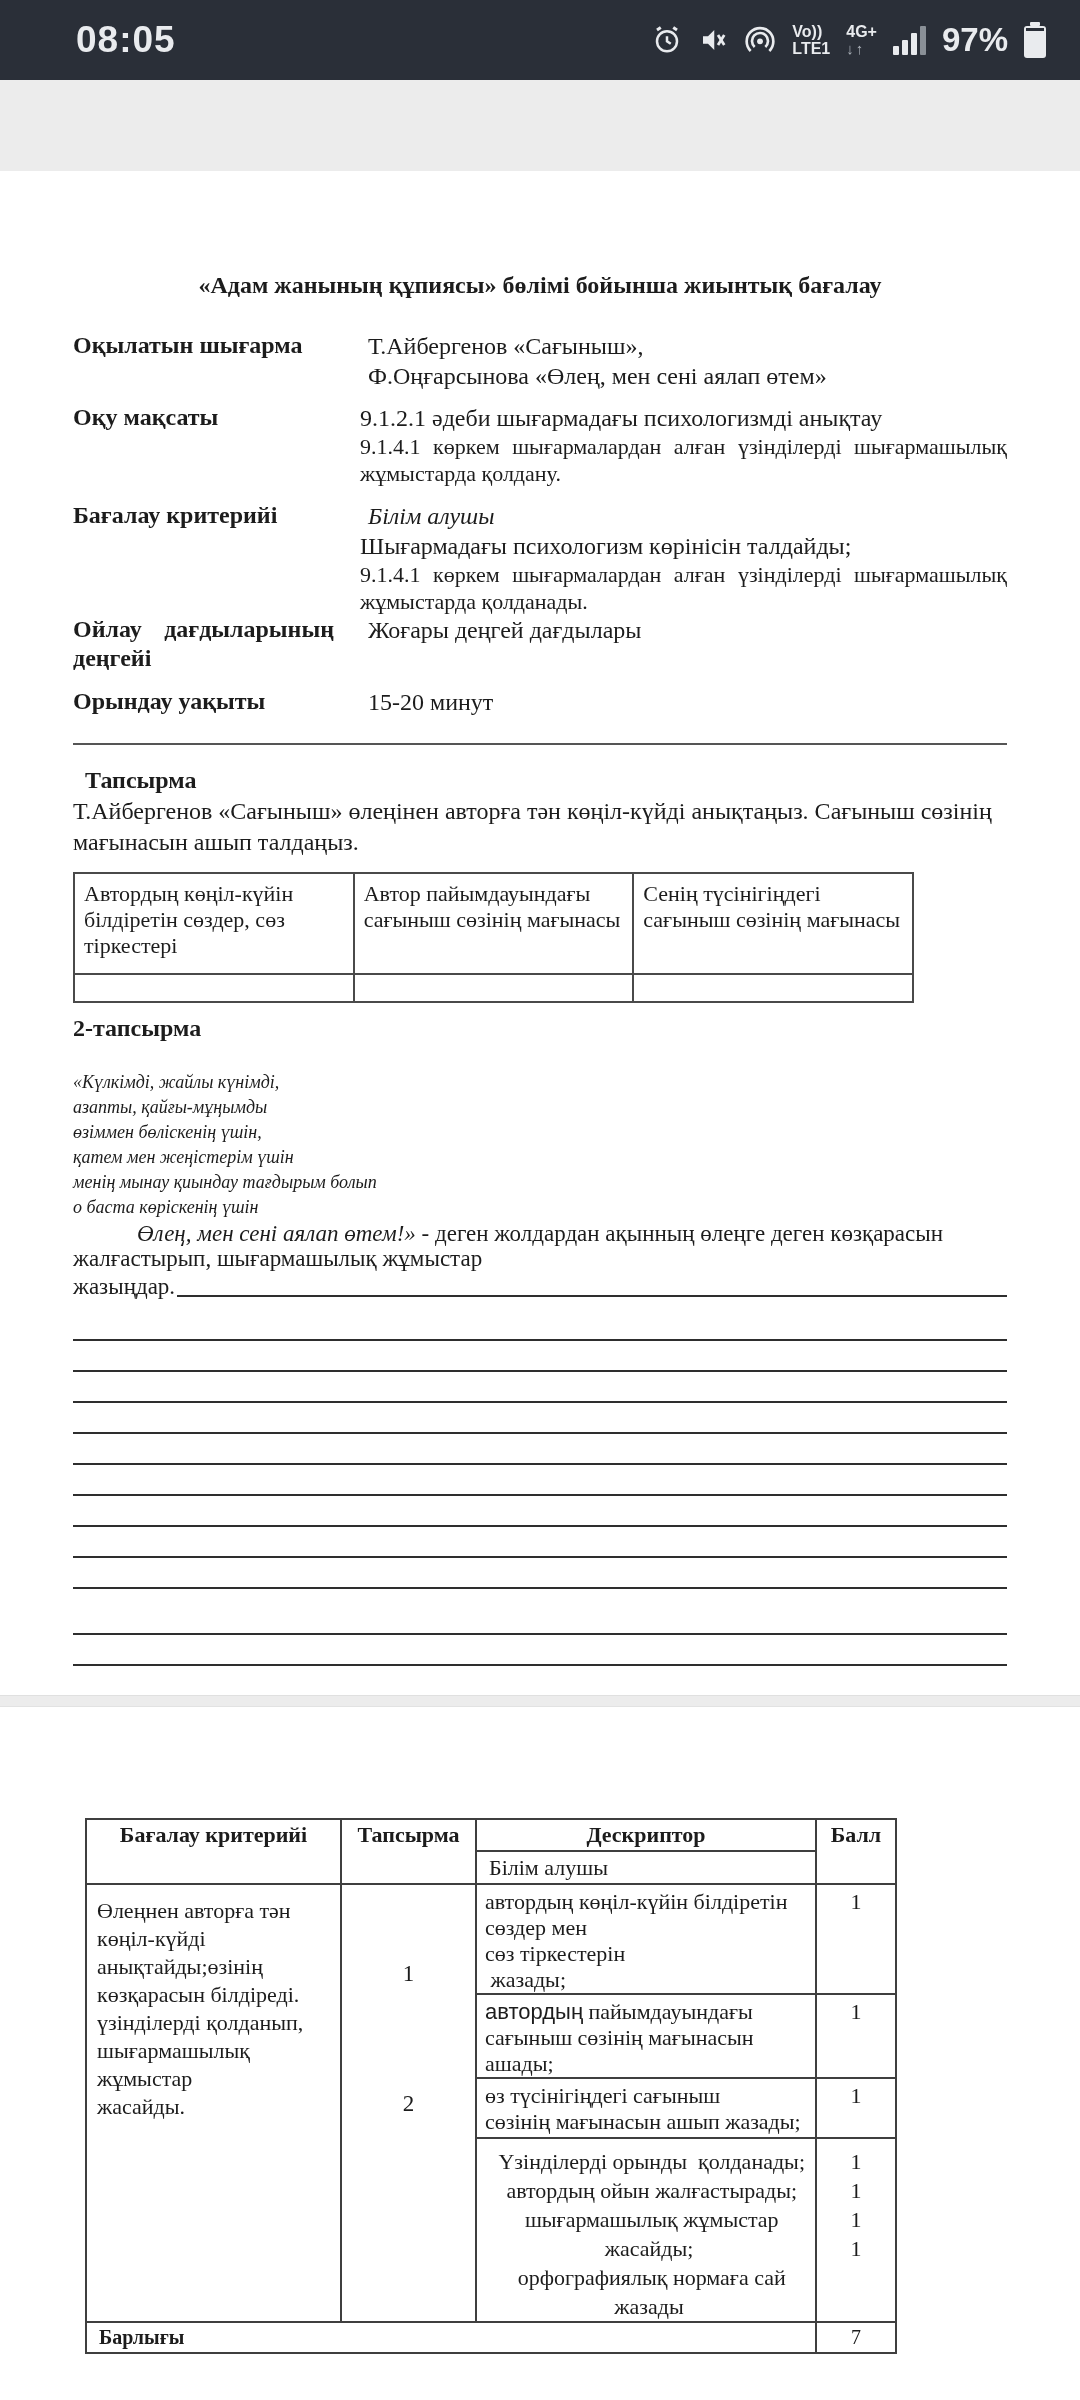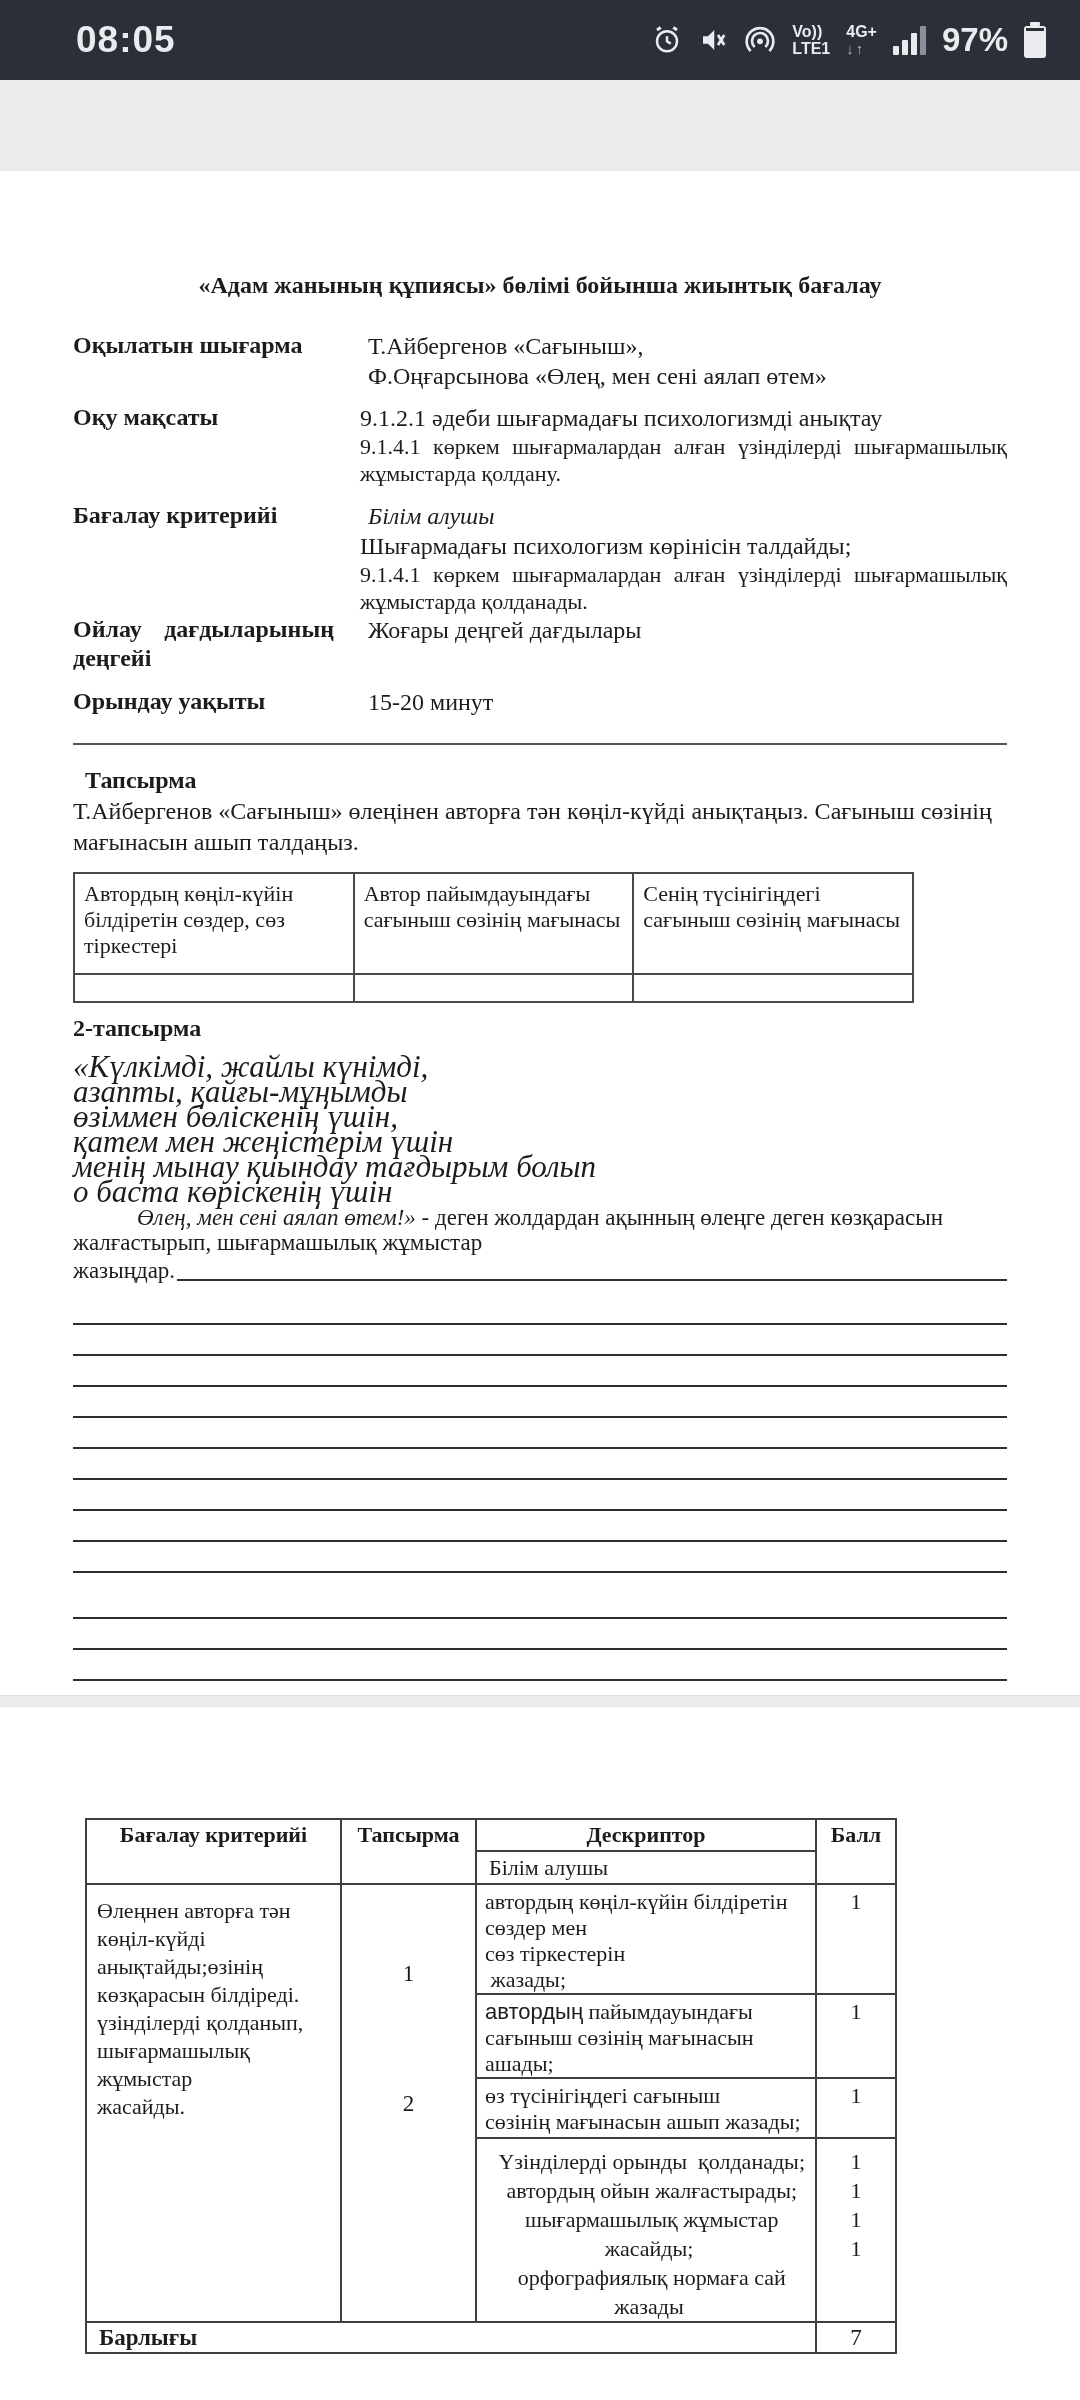--- a/index.html
+++ b/index.html
@@ -50,21 +50,21 @@
   .mt12{margin-top:12px;} .mt14{margin-top:14px;} .mt16{}
   .rule { border:none; border-top:2px solid #555; margin-top:26px; }
   
   .task-head { font-weight:700; font-size:24px; margin-top:22px; padding-left:12px; }
   .task-text { font-size:24px; line-height:31px; margin-top:2px; }
   table.t1 { border-collapse:collapse; width:841px; margin-top:14px; table-layout:fixed; }
   table.t1 td { border:2px solid #4a4a4a; vertical-align:top; font-size:22px; line-height:26px; padding:7px 10px 12px 9px; }
   table.t1 tr.hdr td { height:101px; }
   table.t1 tr.empty td { height:28px; padding:0; }
   
-  .poem { margin-top:12px; font-size:31px; line-height:25px; font-style:italic; }
+  .poem { margin-top:28px; font-size:18px; line-height:25px; font-style:italic; }
   .poem div { white-space:pre-wrap; }
   .mixline { font-size:23px; line-height:25px; margin-top:1px;text-align:center; }
   .mixline .it { font-style:italic; }
   .plainline { font-size:23px; line-height:25px; }
   .write-line { display:flex; align-items:flex-end; font-size:23px; margin-top:3px; }
   .write-line .fill { flex:1; border-bottom:2px solid #2e2e2e; margin-bottom:3px; margin-left:2px; }
   .answer-lines { margin-top:10px; }
   .ans-line { height:31px; border-bottom:2px solid #2e2e2e; }
   .ans-line.ans-gap { height:46px; }
   
@@ -78,21 +78,21 @@
   td.tasknum { position:relative; }
   td.tasknum span { position:absolute; left:0; right:0; text-align:center; font-size:23px; }
   td.tasknum .tn1 { top:76px; }
   td.tasknum .tn2 { top:206px; }
   td.desc { padding:4px 2px 0 8px; }
   .desc-line { white-space:pre-wrap; line-height:26px; }
   td.desc4 { padding-top:8px; }
   td.desc4 .desc-line { line-height:29px;text-align:center; }
   td.score { text-align:center; padding-top:4px; line-height:26px; }
   td.score4 { padding-top:8px; line-height:29px; text-align:center; }
-  tr.total td { font-size:23px; line-height:27px; }
+  tr.total td { font-size:20px; line-height:27px; }
   tr.total td.tl { font-weight:700; padding:1px 2px 1px 12px; }
   tr.total td.tv { text-align:center; padding:1px 0; }
 </style>
 </head>
 <body>
 
 <div class="screen">
 
   <div class="status-bar">
     <div class="sb-time">08:05</div>

